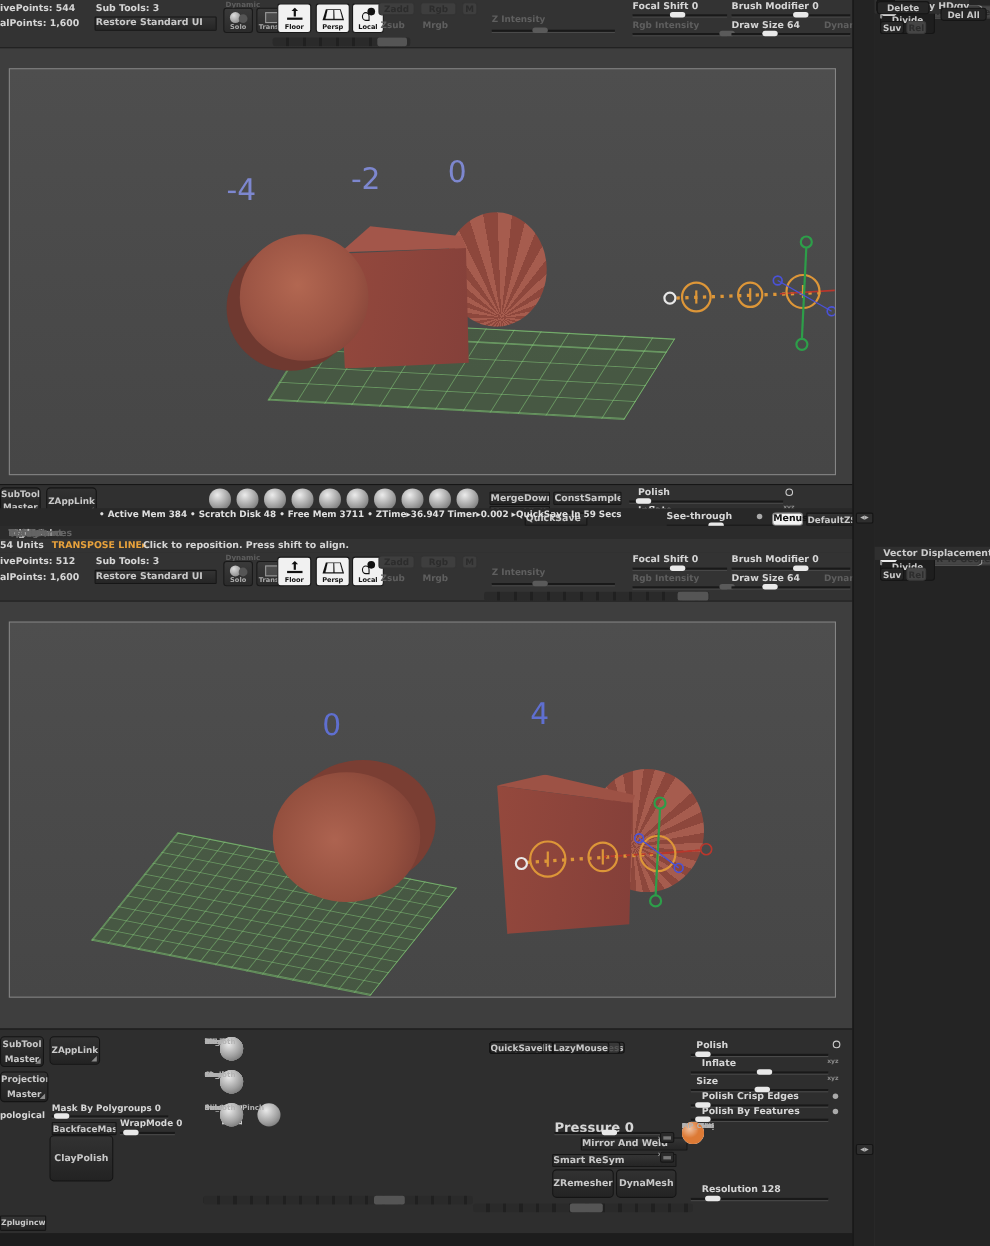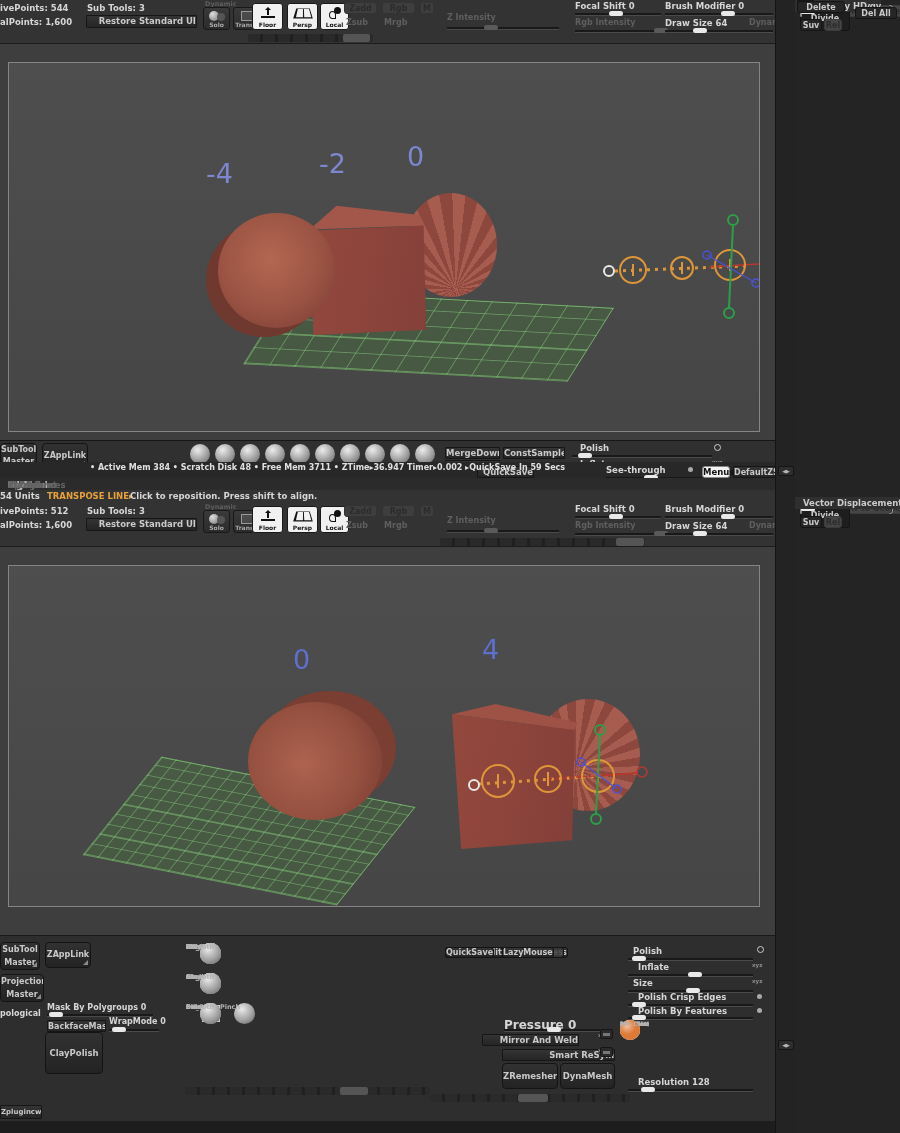--- a/index.html
+++ b/index.html
@@ -6,21 +6,21 @@
   html,body { background:#222; }
   body { font-family:"DejaVu Sans", sans-serif; }
   #app { position:relative; width:900px; height:1133px; background:#2e2e2e; overflow:hidden;
          font-weight:bold; color:#c8c8c8; }
   #app div, #app span, #app i, #app em, #app b { position:absolute; }
 
   
   .lbl { font-size:8.5px; color:#d6d6d6; white-space:nowrap; }
   .dimlbl { font-size:8px; color:#5f5f5f; white-space:nowrap; }
   .btn { background:linear-gradient(#343434,#252525); border:1px solid #161616; border-radius:1px;
-         font-size:8.5px; color:#c9c9c9; text-align:right; line-height:11px; white-space:nowrap; overflow:hidden; }
+         font-size:8.5px; color:#c9c9c9; text-align:left; line-height:11px; white-space:nowrap; overflow:hidden; }
   .slider { height:5px; }
   .slider::before { content:""; position:absolute; left:0; right:0; top:2px; height:2px; background:#191919;
                     box-shadow:0 1px 0 #4a4a4a; }
   .slider .handle { position:absolute; top:0; width:14px; height:5px; background:#e9e9e9; border-radius:3px; }
   .slider.dim .handle { background:#5a5a5a; }
   .slabrow { height:8px; background:repeating-linear-gradient(90deg,#2a2a2a 0 12px,#202020 12px 15px);
              border-radius:2px; }
   .slab-handle { position:absolute; top:0; height:8px; background:#555; border-radius:2px; }
 
   .toolbar { left:0; width:775px; background:#333; border-bottom:1px solid #1c1c1c; }
@@ -540,21 +540,21 @@
         <div class="mbtn">ConstSamples</div>
         <div class="mbtn disabled">Fast Samples</div>
         <div class="mbtn">OnSurface</div>
         <div class="mbtn">Buildup</div>
         <div class="mbtn">LazyMouse</div>
       </div>
     <div class="lbl" style="left:504px;top:82px;font-size:12px">Pressure 0</div>
     <div class="slider" style="left:504px;top:91px;width:96px">
         <i class="handle" style="left:45%"></i>
       </div>
-    <div class="btn" style="left:482px;top:98px;width:97px;height:12px">Mirror And Weld</div>
+    <div class="btn" style="left:528px;top:98px;width:97px;height:12px">Mirror And Weld</div>
     <span class="xyz" style="left:598px;top:96px">xyz</span>
     <div class="btn" style="left:502px;top:113px;width:113px;height:12px">Smart ReSym</div>
     <span class="xyz" style="left:598px;top:111px">xyz</span>
     <div class="bigbtn" style="left:502px;top:127px;width:56px;height:26px;line-height:25px">ZRemesher</div>
     <div class="bigbtn" style="left:560px;top:127px;width:55px;height:26px;line-height:25px">DynaMesh</div>
 
     <div class="lbl" style="left:633px;top:10px">Polish</div>
     <i class="circ-ic" style="left:757px;top:10px"></i>
     <div class="slider" style="left:628px;top:20px;width:125px">
         <i class="handle" style="left:3%"></i>

